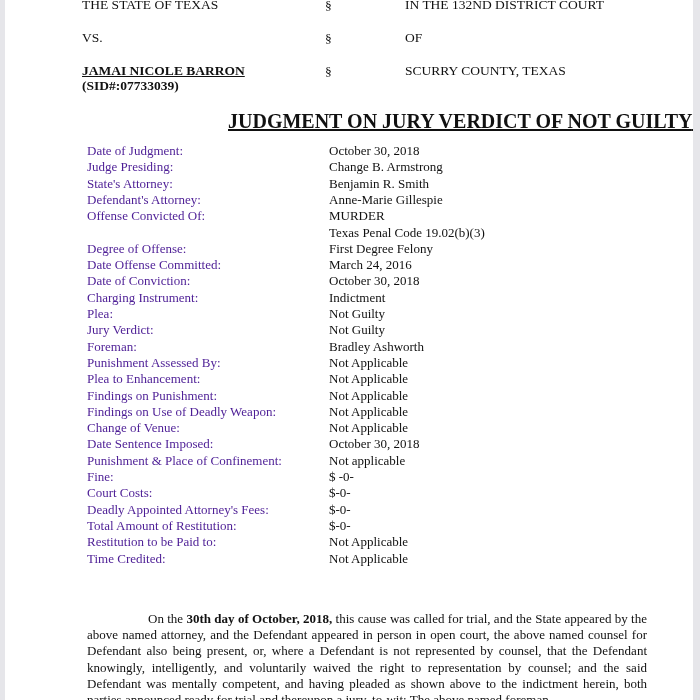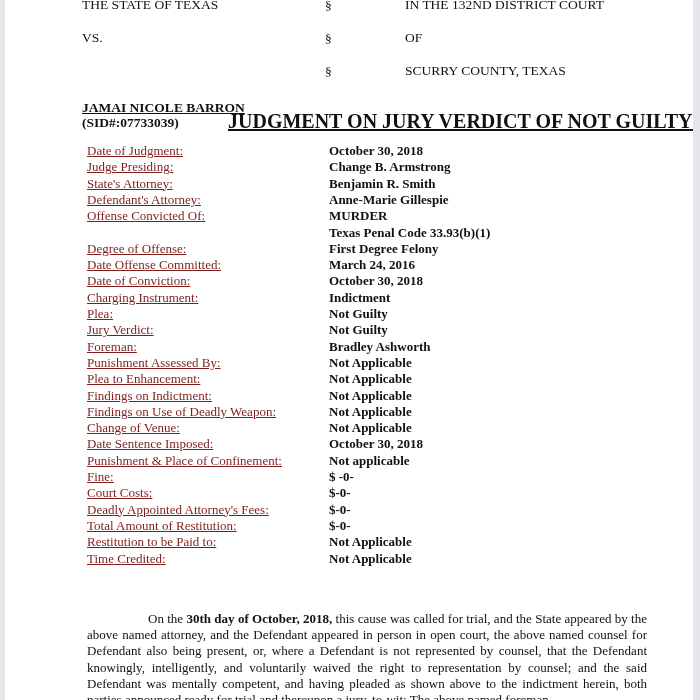--- a/index.html
+++ b/index.html
@@ -9,32 +9,32 @@
       font-family: "Liberation Serif", serif;
       color: #111;
       position: relative;
     }
     .edge-left { position: absolute; left: 0; top: 0; width: 5px; height: 700px; background: #e6e6ea; }
     .edge-right { position: absolute; right: 0; top: 0; width: 7px; height: 700px; background: #e6e6ea; }
     .page { position: absolute; left: 18px; top: 0; width: 688px; height: 700px; background: #fff; }
 
     .cap { position: absolute; font-size: 13.5px; line-height: 16px; white-space: nowrap; }
     .sect { position: absolute; font-size: 13.5px; line-height: 16px; }
-    .bold { font-weight: bold; margin-top: 37px; }
+    .bold { font-weight: bold; }
     .ul { text-decoration: underline; }
 
     .title {
       position: absolute; top: 110px; left: 215px;
       font-size: 20px; font-weight: bold; text-decoration: underline;
       white-space: pre;
     }
 
     .row { position: absolute; left: 69px; height: 16.3px; font-size: 13px; line-height: 16px; white-space: nowrap; }
-    .row .lbl { position: absolute; left: 0; text-decoration: underline; color: #7f1d1d; }
-    .row .val { position: absolute; left: 242px; font-weight: bold; }
+    .row .lbl { position: absolute; left: 0; color: #4c1d95; }
+    .row .val { position: absolute; left: 242px; font-weight: normal; }
 
     .para {
       position: absolute; left: 69px; top: 611px; width: 560px;
       font-size: 13px; line-height: 16.2px; text-align: justify;
       text-indent: 61px;
     }
   </style>
 </head>
 <body>
 
@@ -72,21 +72,21 @@
       <div class="row" style="top: 191.9px;">
         <span class="lbl">Defendant's Attorney:</span>
         <span class="val">Anne-Marie Gillespie</span>
       </div>
       <div class="row" style="top: 208.2px;">
         <span class="lbl">Offense Convicted Of:</span>
         <span class="val">MURDER</span>
       </div>
       <div class="row" style="top: 224.5px;">
         <span class="lbl"></span>
-        <span class="val">Texas Penal Code 33.93(b)(1)</span>
+        <span class="val">Texas Penal Code 19.02(b)(3)</span>
       </div>
       <div class="row" style="top: 240.8px;">
         <span class="lbl">Degree of Offense:</span>
         <span class="val">First Degree Felony</span>
       </div>
       <div class="row" style="top: 257.1px;">
         <span class="lbl">Date Offense Committed:</span>
         <span class="val">March 24, 2016</span>
       </div>
       <div class="row" style="top: 273.4px;">
@@ -111,21 +111,21 @@
       </div>
       <div class="row" style="top: 354.9px;">
         <span class="lbl">Punishment Assessed By:</span>
         <span class="val">Not Applicable</span>
       </div>
       <div class="row" style="top: 371.2px;">
         <span class="lbl">Plea to Enhancement:</span>
         <span class="val">Not Applicable</span>
       </div>
       <div class="row" style="top: 387.5px;">
-        <span class="lbl">Findings on Indictment:</span>
+        <span class="lbl">Findings on Punishment:</span>
         <span class="val">Not Applicable</span>
       </div>
       <div class="row" style="top: 403.8px;">
         <span class="lbl">Findings on Use of Deadly Weapon:</span>
         <span class="val">Not Applicable</span>
       </div>
       <div class="row" style="top: 420.1px;">
         <span class="lbl">Change of Venue:</span>
         <span class="val">Not Applicable</span>
       </div>

